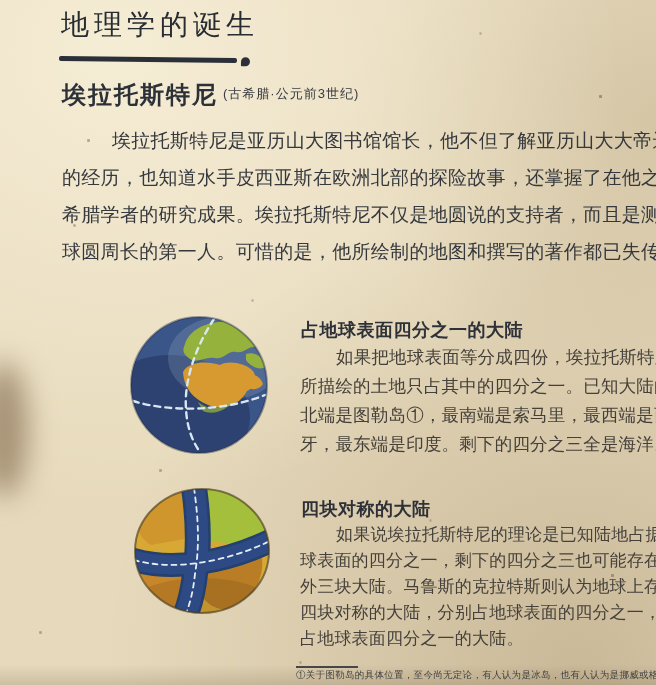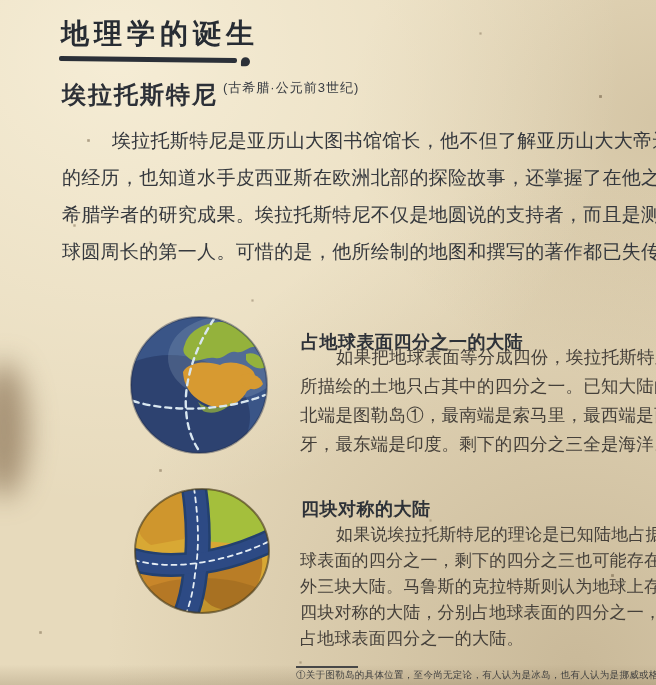--- a/index.html
+++ b/index.html
@@ -12,50 +12,50 @@
       radial-gradient(120% 120% at 88% 98%, rgba(115,90,52,0.26), rgba(115,90,52,0) 60%),
       radial-gradient(90% 70% at 102% 18%, rgba(125,100,60,0.18), rgba(125,100,60,0) 55%),
       #e7dabc;
     font-family:"Liberation Sans", sans-serif;
     color:#30343a;
   }
   .abs { position:absolute; }
   .nowrap { white-space:nowrap; overflow:hidden; }
 
   .page-title {
-    left:61px; top:15px; font-size:28px; font-weight:bold;
+    left:61px; top:6px; font-size:28px; font-weight:normal;
     letter-spacing:5px; color:#272c33;
   }
   .title-underline {
     left:59px; top:57px; width:178px; height:4.5px;
     background:#2b3038; border-radius:2px; transform:rotate(0.7deg);
   }
   .title-underline .dot {
     position:absolute; right:-13px; top:-1px; width:9px; height:9px;
     border-radius:50% 50% 50% 10%; background:#2b3038;
   }
 
-  .subtitle-row { left:62px; top:79px; display:flex; align-items:flex-start; }
+  .subtitle-row { left:62px; top:79px; display:flex; align-items:center; }
   .person-name { font-size:24px; font-weight:bold; letter-spacing:2px; color:#2c3037; }
   .person-era  { font-size:13px; letter-spacing:1px; color:#383c42; padding:0 0 3px 5px; }
 
   .intro { left:62px; top:122px; width:594px; height:150px; overflow:hidden;
     font-family:"DejaVu Serif", serif; font-size:19px; color:#35383d; letter-spacing:0.3px; }
   .intro .line { height:37px; line-height:37px; }
   .intro .line.first { padding-left:50px; }
 
   .block-heading {
     font-size:18px; font-weight:bold; letter-spacing:0.5px; color:#2e3238;
   }
   .kai-body {
     font-family:"DejaVu Serif", serif; color:#45403a; letter-spacing:0.2px;
   }
   .kai-body .line { white-space:nowrap; overflow:hidden; }
 
-  .block1-heading { left:301px; top:330px; }
+  .block1-heading { left:301px; top:318px; }
   .block1-body { left:300px; top:343px; width:356px; height:118px; overflow:hidden; font-size:17.5px; }
   .block1-body .line { height:29px; line-height:29px; }
   .block1-body .line.first { padding-left:36px; }
 
   .block2-heading { left:301px; top:497px;text-align:center; }
   .block2-body { left:300px; top:521px; width:356px; height:135px; overflow:hidden; font-size:17px; }
   .block2-body .line { height:26px; line-height:26px; }
   .block2-body .line.first { padding-left:36px; }
 
   .footnote-rule { left:296px; top:666px; width:62px; height:1.5px; background:#474747; }

